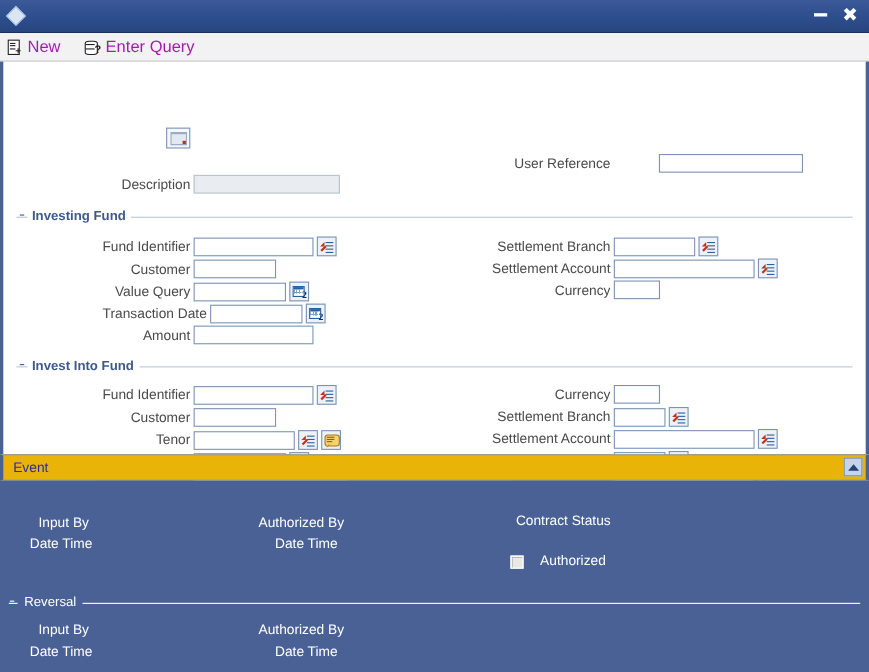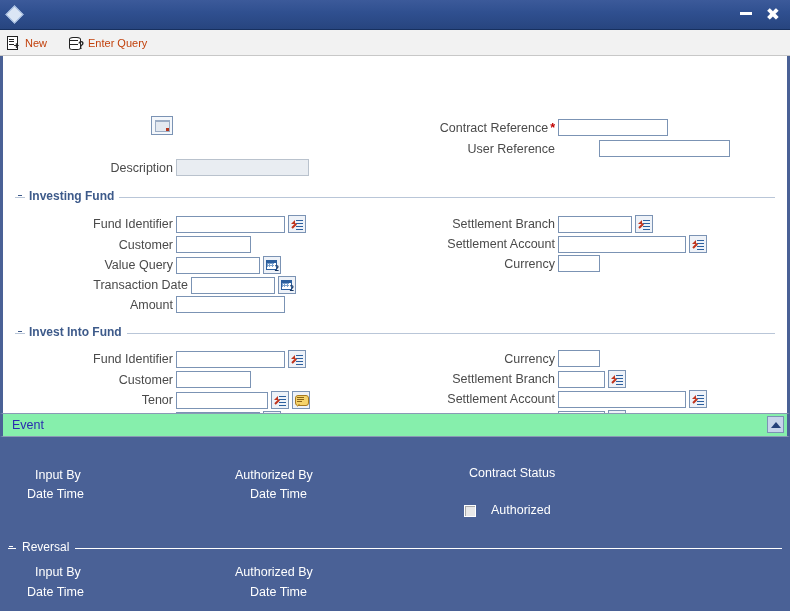--- a/index.html
+++ b/index.html
@@ -45,21 +45,21 @@
 
   
   .toolbar{
     flex:0 0 25px;height:25px;
     background:#f2f2f2;
     border-bottom:1px solid #c8c8c8;
     display:flex;align-items:center;
     padding-left:7px;gap:22px;
   }
   .tb-item{display:flex;align-items:center;gap:5px;cursor:default;}
-  .tb-label{font-size:11px;color:#c2410c;}
+  .tb-label{font-size:15px;color:#a21caf;}
 
   
   .ico-new{position:relative;width:13px;height:14px;}
   .ico-new .pg{
     position:absolute;left:0;top:0;width:9px;height:12px;
     border:1.3px solid #222;background:#fff;
   }
   .ico-new .ln{position:absolute;left:2px;width:5px;height:1.3px;background:#222;}
   .ico-new .l1{top:3px;}.ico-new .l2{top:5.5px;}.ico-new .l3{top:8px;}
   .ico-new .plus{
@@ -193,21 +193,21 @@
   .group .lmark{
     position:absolute;left:3px;top:-2px;width:4px;height:1px;background:#3d5a8a;
   }
 
   .row{position:absolute;display:flex;align-items:center;gap:3px;}
   .row .lbl{width:105px;}
 
   
   .eventbar{
     flex:0 0 24px;height:24px;
-    background:#86efac;
+    background:#eab308;
     border-top:1px solid #8a9ab5;
     border-bottom:1px solid #8a9ab5;
     display:flex;align-items:center;
     padding-left:9px;
     position:relative;
     border-left:3px solid #4a6196;border-right:3px solid #4a6196;
     box-sizing:border-box;
     text-align:center;
   }
   .event-link{color:#2a2ab0;font-size:12.5px;cursor:default;}
@@ -286,24 +286,20 @@
           <span class="dot"></span>
       </div>
     </div>
 
 
     <div class="row" style="left:65px;top:103px;">
       <span class="lbl">Description</span>
       <input class="inp ro" style="width: 133px;" readonly="" value="">
     </div>
 
-    <div class="row" style="left:430px;top:63px;">
-      <span class="lbl" style="width:122px;"><span>Contract Reference</span><span class="req">*</span></span>
-      <input class="inp" style="width: 110px;" value="">
-    </div>
 
     <div class="row" style="left:430px;top:84px;gap:44px;">
       <span class="lbl" style="width:122px;">User Reference</span>
       <input class="inp" style="width: 131px;" value="">
     </div>
 
     <div class="group" style="left:12px;top:141px;width:760px;">
       <div class="rule"></div>
         <div class="lmark"></div>
       <div class="legend">Investing Fund</div>

